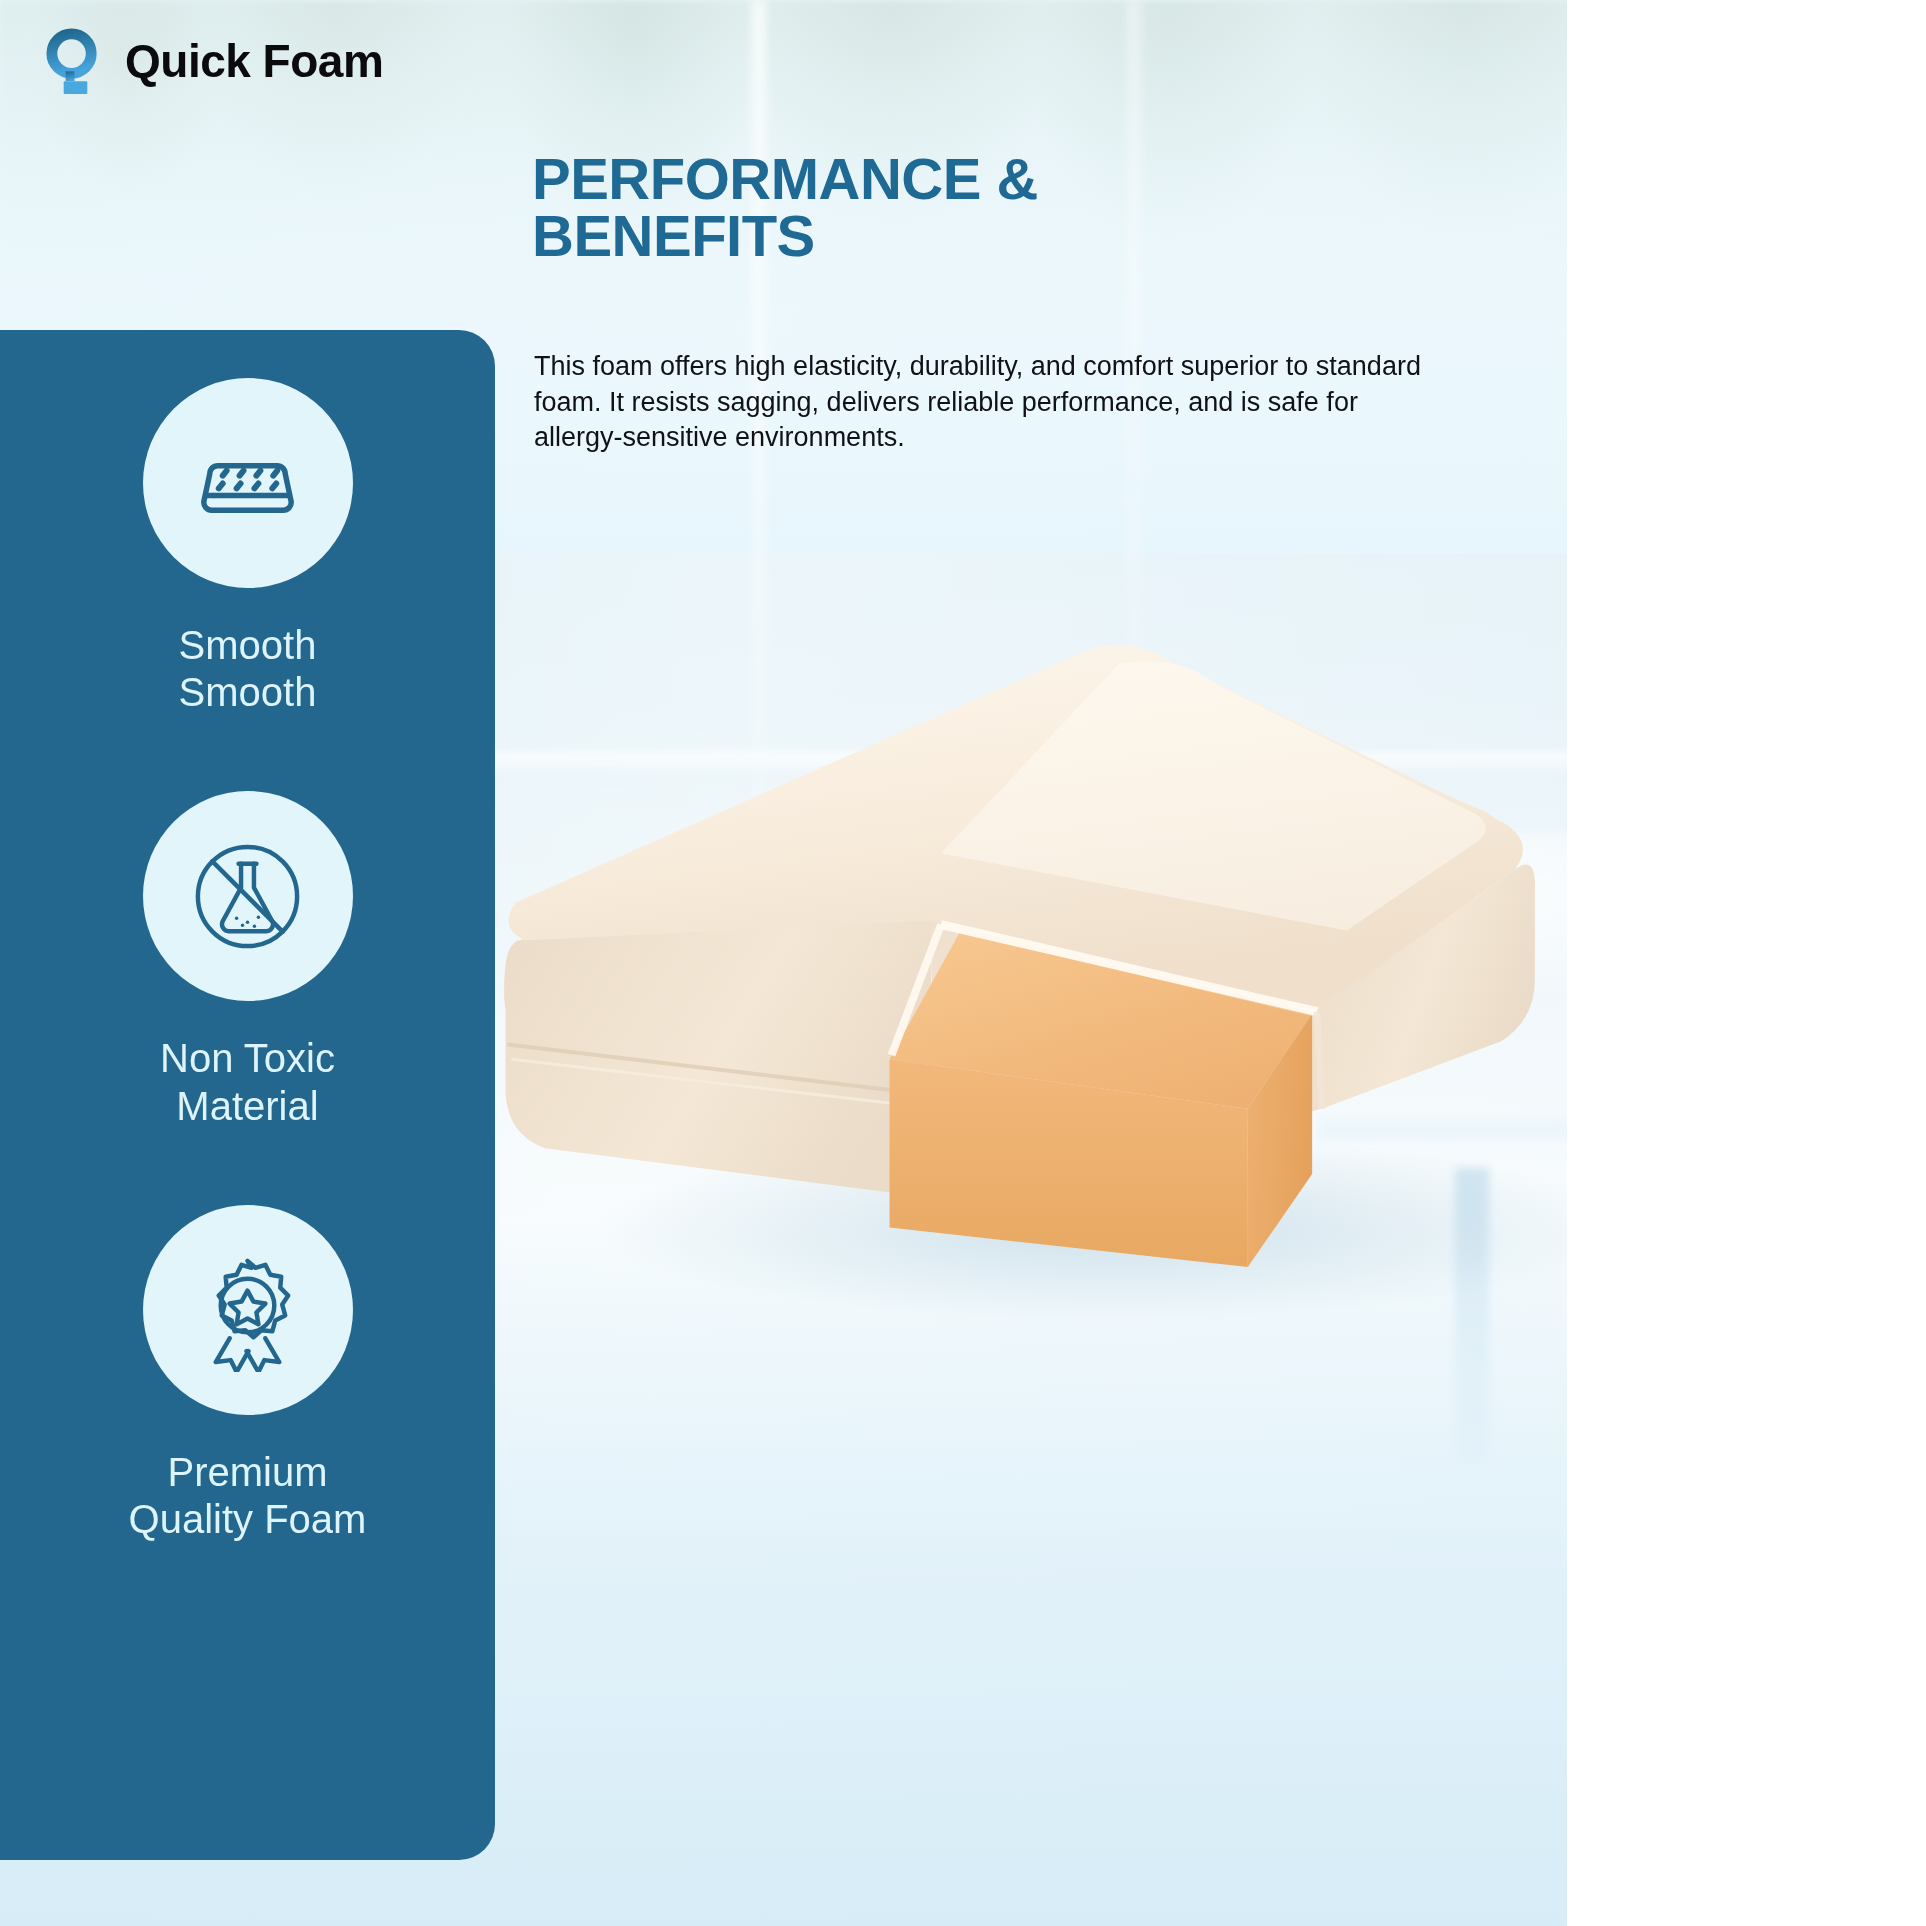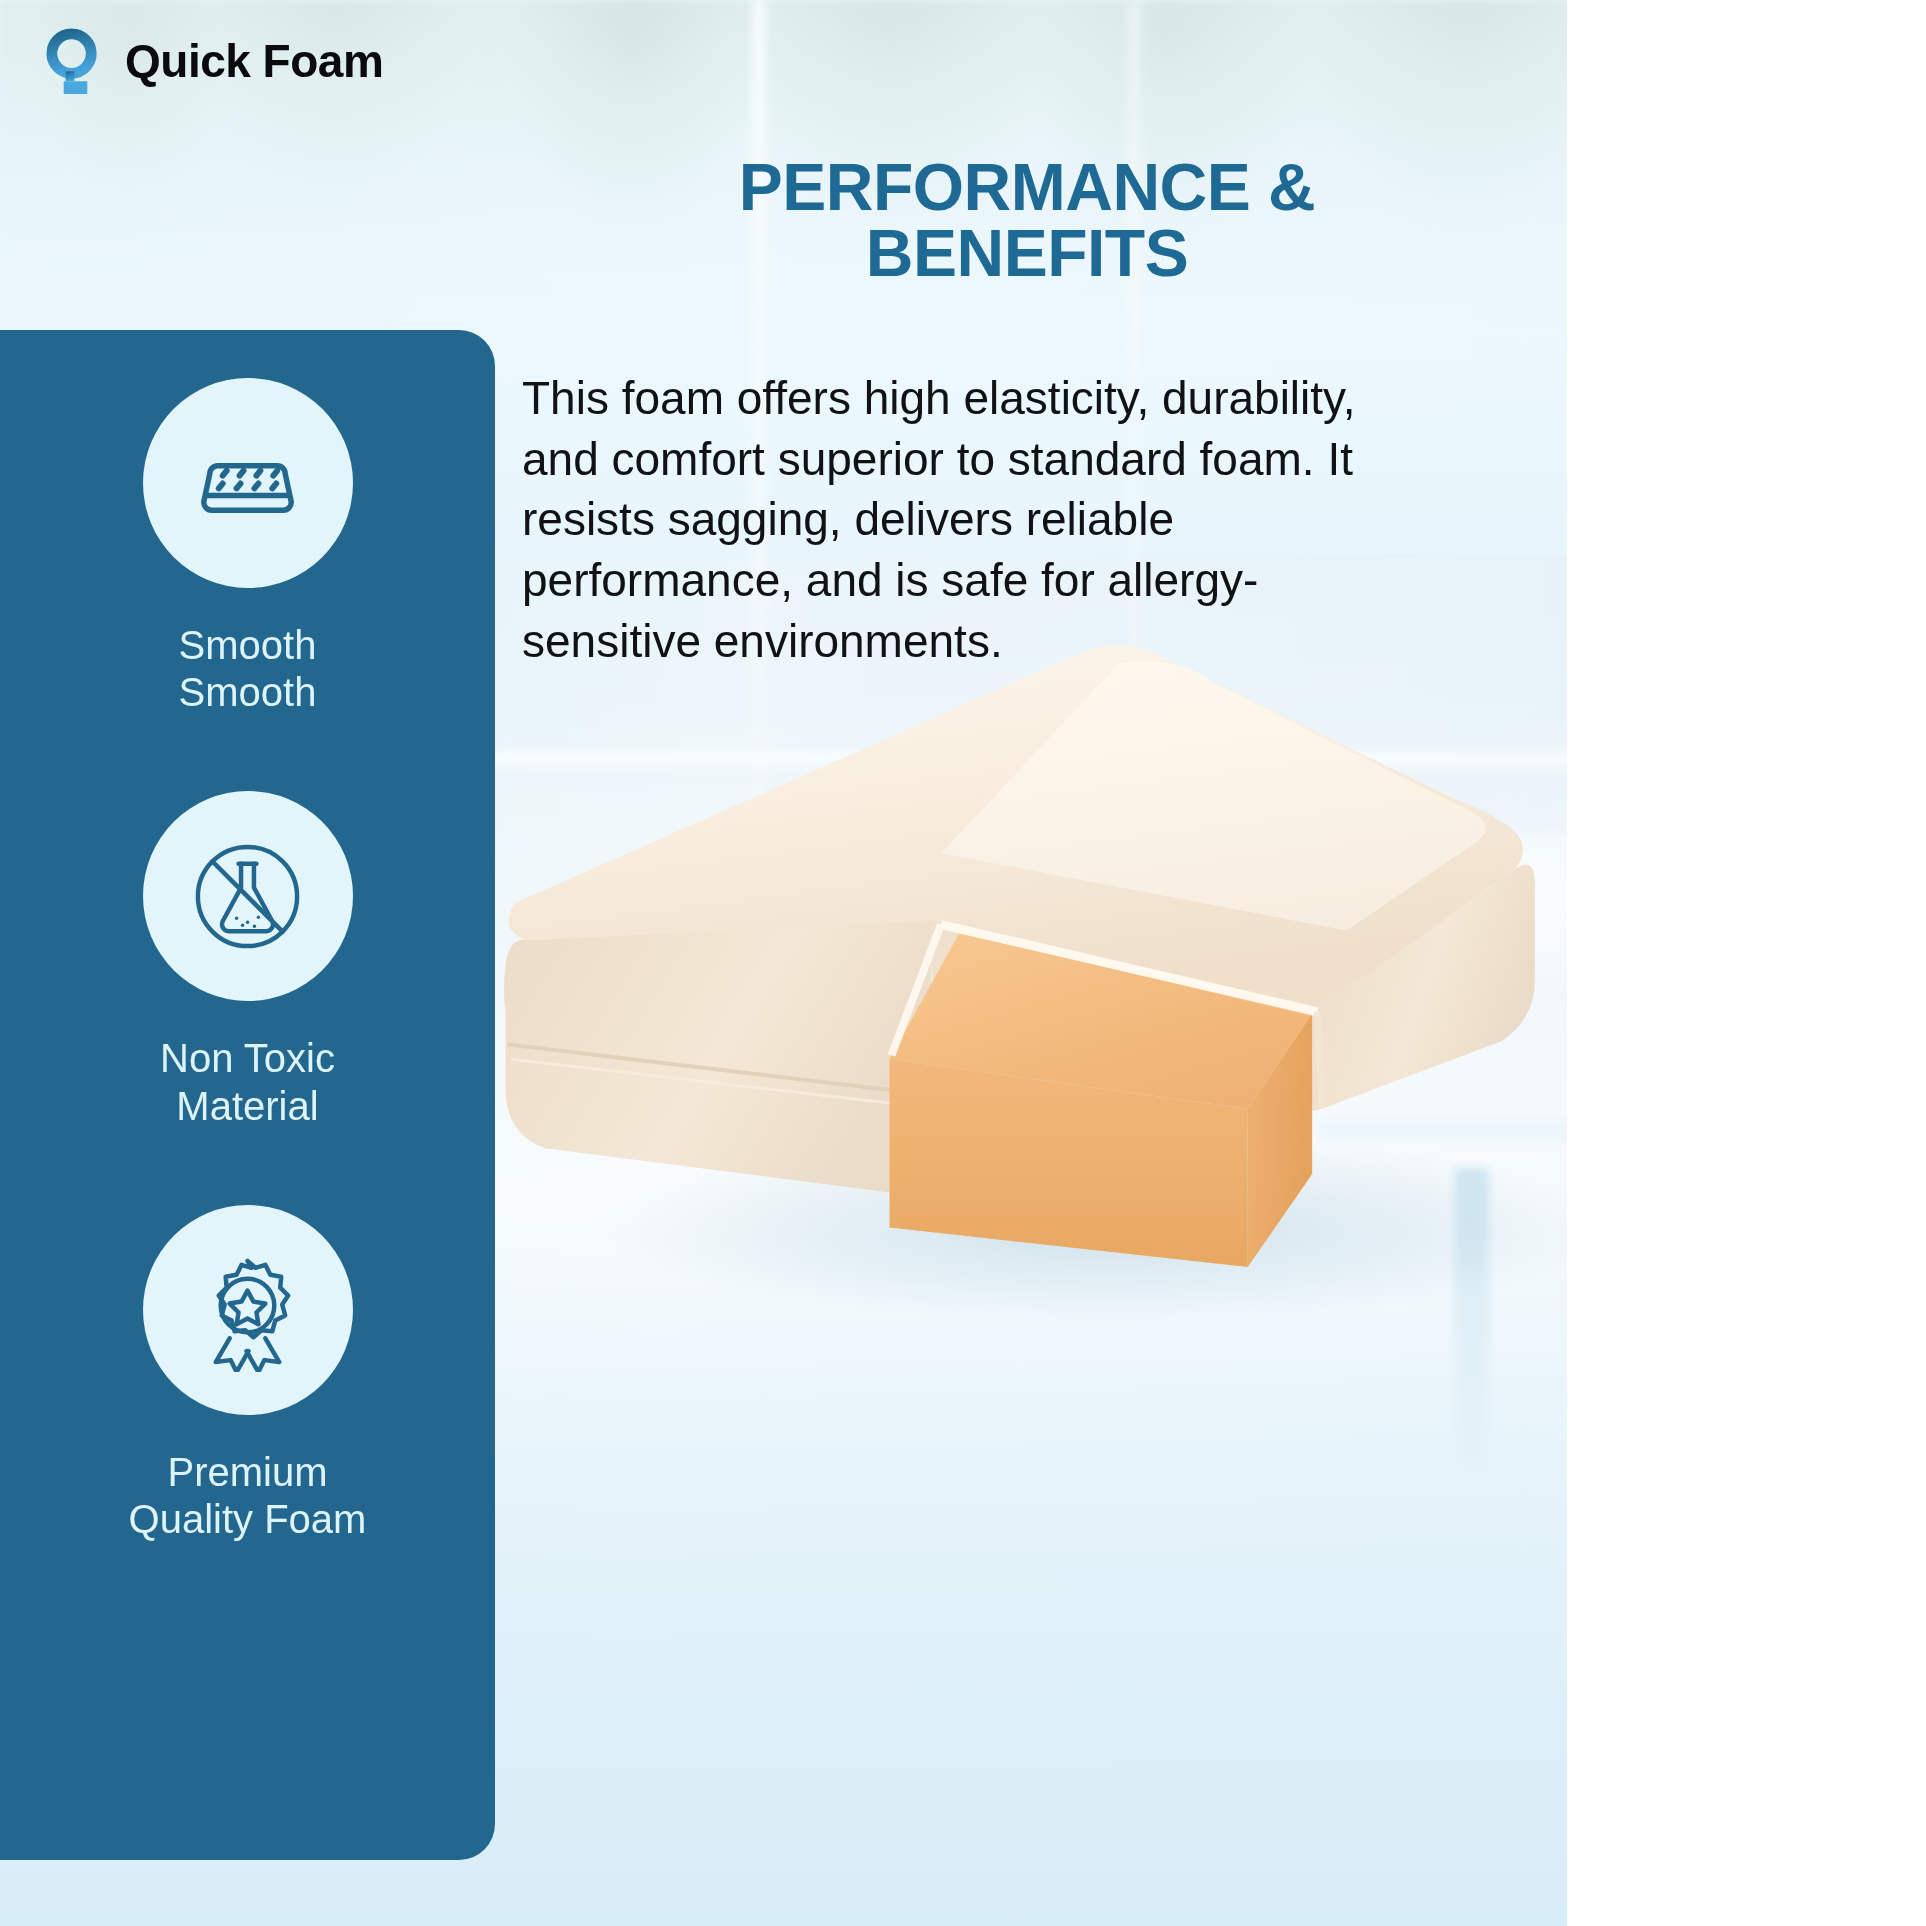--- a/index.html
+++ b/index.html
@@ -95,36 +95,35 @@
     white-space: nowrap;
   }
 
   
   .headline {
     position: absolute;
     left: 532px; top: 111px;
     width: 990px;
     z-index: 30;
     color: #1f6a94;
-    font-size: 66px;
+    font-size: 58px;
     line-height: 0.99;
     font-weight: 800;
     letter-spacing: -0.5px;
     text-transform: uppercase;
-    text-align: center;
   }
   .headline .l2 { display: block; }
 
   .lede {
     position: absolute;
-    left: 522px; top: 322px;
+    left: 534px; top: 322px;
     width: 911px;
     z-index: 30;
     color: #101216;
-    font-size: 46px;
+    font-size: 27px;
     line-height: 1.32;
     font-weight: 400;
   }
 
   
   .sidebar {
     position: absolute;
     left: -40px; top: 330px;
     width: 535px;
     height: 1530px;

